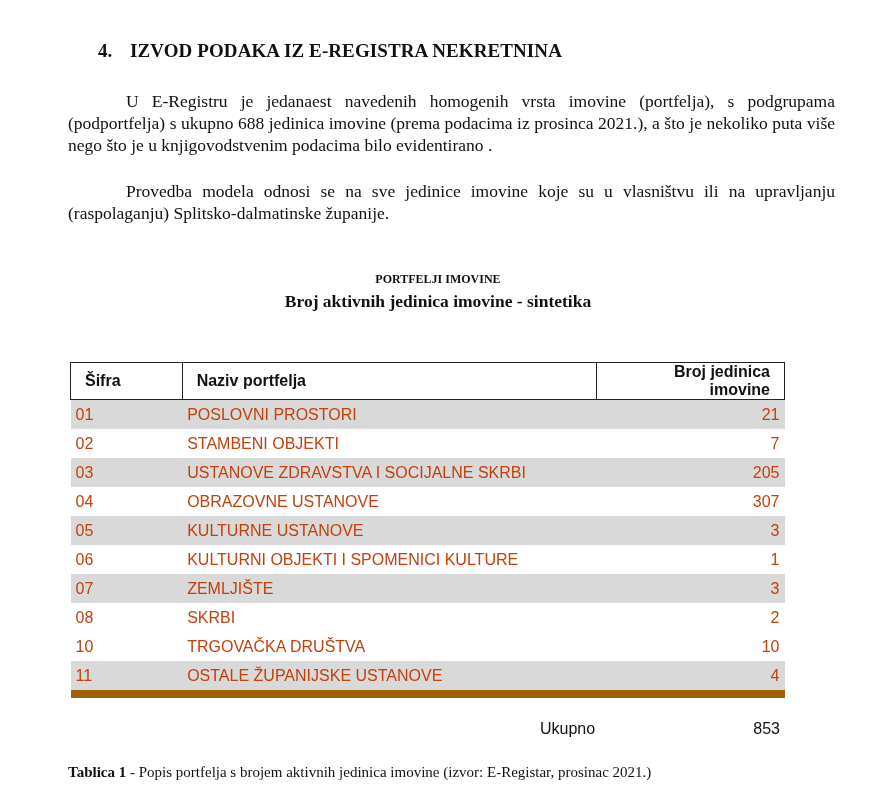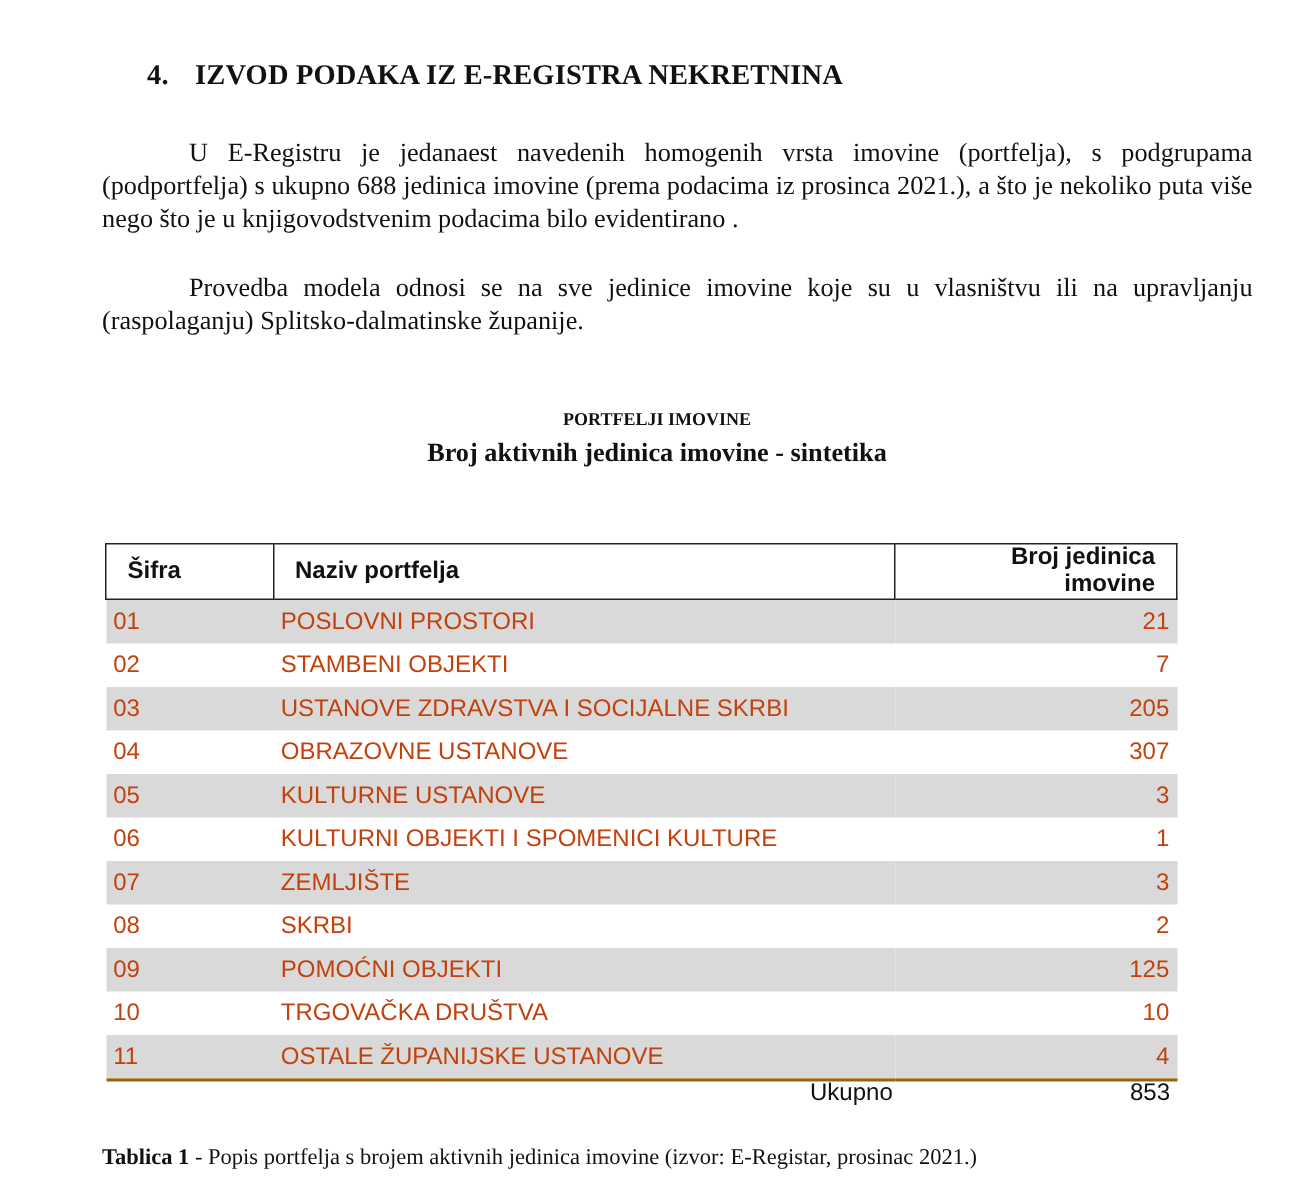--- a/index.html
+++ b/index.html
@@ -32,21 +32,21 @@
     border-collapse: collapse; font-size: 16px;
   }
   table.portfolio th {
     text-align: left; font-weight: bold; padding: 0 14px;
     height: 29px; border: 1.5px solid #222; background: #fff;
   }
   table.portfolio th.col-count { text-align: right; }
   table.portfolio td { height: 29px; padding: 0 5px; color: #c2410c; }
   table.portfolio td.count { text-align: right; }
   table.portfolio tr.shaded td { background: #d9d9d9; }
-  table.portfolio tr.last td { border-bottom: 2px solid #a16207; }
+  table.portfolio tr.last td { border-bottom: 8px solid #a16207; }
   .col-code { width: 88px; }
   .col-name { width: 420px; }
   .col-count { width: 170px; }
 
   .total-row {
     position: absolute; top: 720px; left: 70px; width: 715px; height: 24px;
     font-weight: normal; font-size: 16px;
   }
   .total-label { position: absolute; left: 470px; }
   .total-value { position: absolute; right: 5px; }
@@ -113,25 +113,20 @@
     <tr class="shaded">
       <td>07</td>
       <td>ZEMLJIŠTE</td>
       <td class="count">3</td>
     </tr>
     <tr>
       <td>08</td>
       <td>SKRBI</td>
       <td class="count">2</td>
     </tr>
-    <tr class="shaded">
-      <td>09</td>
-      <td>POMOĆNI OBJEKTI</td>
-      <td class="count">125</td>
-    </tr>
     <tr>
       <td>10</td>
       <td>TRGOVAČKA DRUŠTVA</td>
       <td class="count">10</td>
     </tr>
     <tr class="shaded last">
       <td>11</td>
       <td>OSTALE ŽUPANIJSKE USTANOVE</td>
       <td class="count">4</td>
     </tr>

